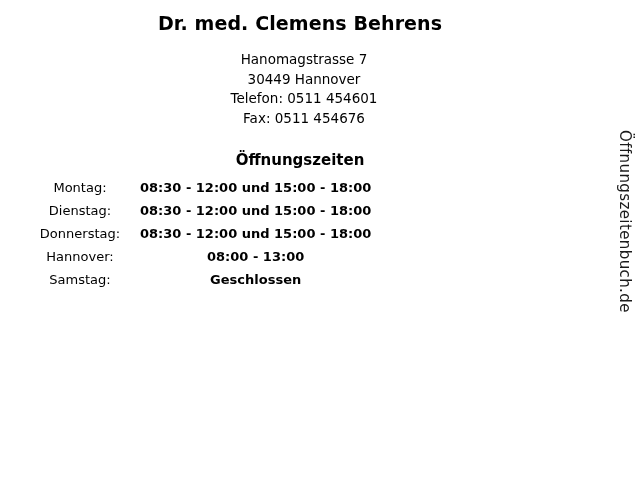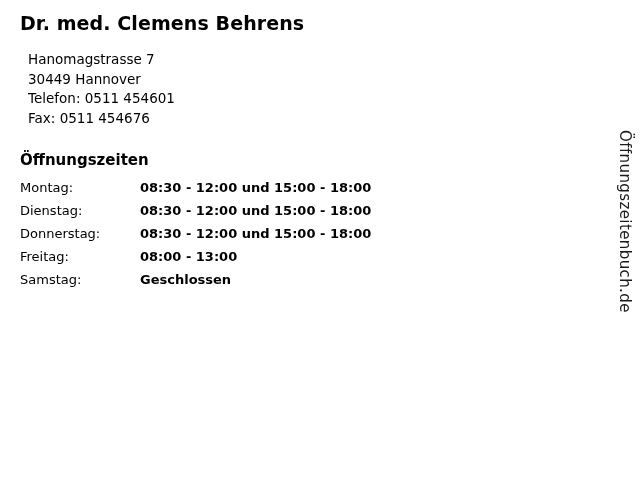--- a/index.html
+++ b/index.html
@@ -19,20 +19,21 @@
     position: absolute;
     left: 0; top: 0;
     width: 640px;
     height: 480px;
   }
   .content {
     position: absolute;
     left: 20px;
     top: 10px;
     width: 560px;
+    text-align: center;
   }
   .title {
     font-size: 19px;
     font-weight: bold;
     line-height: 26px;
     margin: 0 0 14px 0;
     letter-spacing: 0.1px;
   }
   .address {
     font-size: 13.5px;
@@ -104,21 +105,21 @@
         </tr>
         <tr>
           <td class="day">Dienstag:</td>
           <td class="time">08:30 - 12:00 und 15:00 - 18:00</td>
         </tr>
         <tr>
           <td class="day">Donnerstag:</td>
           <td class="time">08:30 - 12:00 und 15:00 - 18:00</td>
         </tr>
         <tr>
-          <td class="day">Freitag:</td>
+          <td class="day">Hannover:</td>
           <td class="time">08:00 - 13:00</td>
         </tr>
         <tr>
           <td class="day">Samstag:</td>
           <td class="time">Geschlossen</td>
         </tr>
       </tbody>
     </table>
 
   </div>

